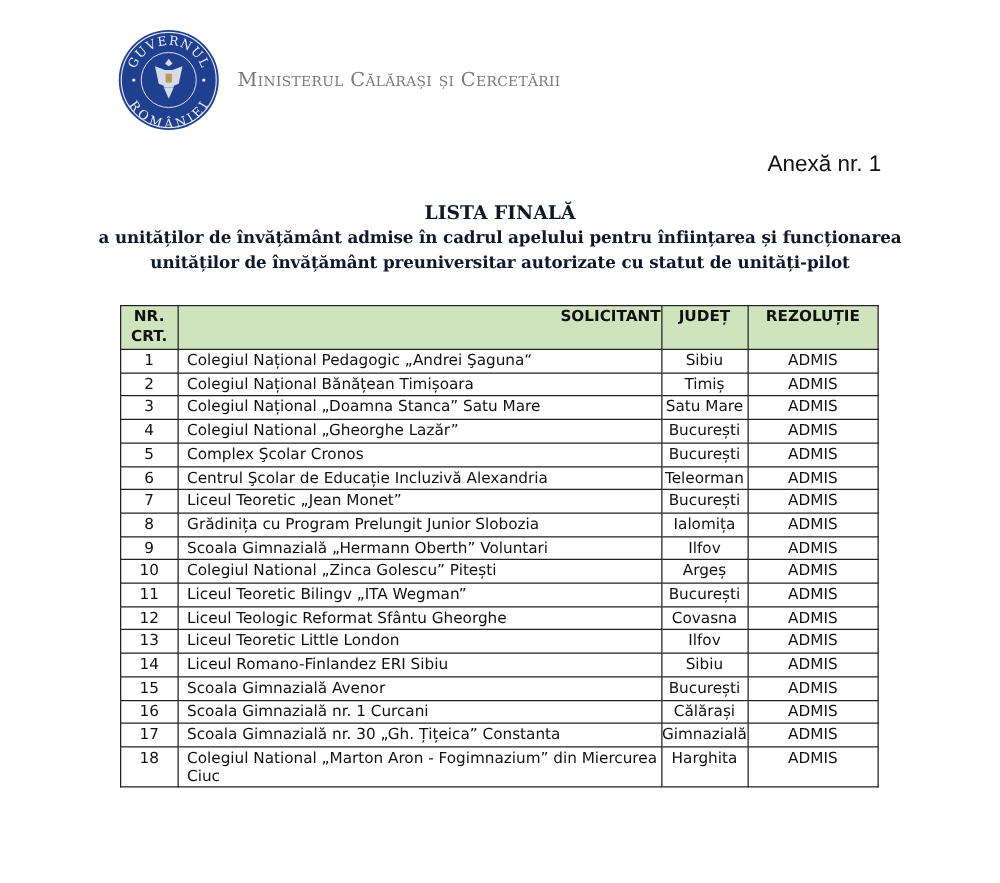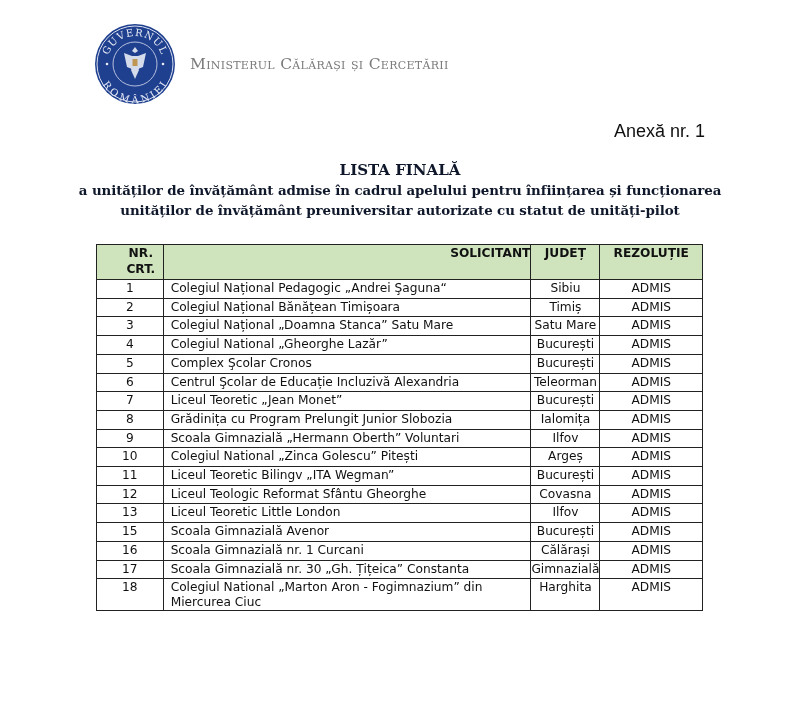--- a/index.html
+++ b/index.html
@@ -8,21 +8,21 @@
   .logo{width:82px;height:82px;}
   .ministry{margin-left:14px;font-family:"DejaVu Serif",serif;font-size:15.5px;color:#7a7a7a;letter-spacing:0.3px;font-variant:small-caps;}
   .annex{position:absolute;right:95px;top:121px;font-family:"Liberation Sans",sans-serif;font-size:18px;color:#111;}
   .title{position:absolute;left:0;width:800px;text-align:center;font-family:"DejaVu Serif",serif;font-weight:bold;color:#0f172a;}
   .t1{top:161px;font-size:15px;}
   .t2{top:182px;font-size:13.4px;letter-spacing:-0.1px;}
   .t3{top:202px;font-size:13.4px;letter-spacing:-0.1px;}
   table{position:absolute;left:96px;top:244px;border-collapse:collapse;width:607px;font-family:"DejaVu Sans",sans-serif;font-size:12.2px;}
   td,th{border:1px solid #222;padding:0;line-height:17.7px;}
   th{background:#cfe3bd;font-weight:bold;vertical-align:top;height:34px;font-size:12.2px;}
-  th.nr{line-height:16px;padding-left:22px;}
+  th.nr{line-height:16px;}
   .c0{width:45px;text-align:center;}
   .c1{width:385px;text-align:left;padding-left:7px;}
   .c2{width:68px;text-align:center;}
   .c3{width:104px;text-align:center;}
   td.c1{white-space:normal;}
   tr.tall td{vertical-align:top;line-height:15px;padding-top:1px;}
 </style>
 </head>
 <body>
 
@@ -143,20 +143,26 @@
         <td class="c2">Covasna</td>
         <td class="c3">ADMIS</td>
       </tr>
       <tr>
         <td class="c0">13</td>
         <td class="c1">Liceul Teoretic Little London</td>
         <td class="c2">Ilfov</td>
         <td class="c3">ADMIS</td>
       </tr>
       <tr>
+        <td class="c0">14</td>
+        <td class="c1">Liceul Romano-Finlandez ERI Sibiu</td>
+        <td class="c2">Sibiu</td>
+        <td class="c3">ADMIS</td>
+      </tr>
+      <tr>
         <td class="c0">15</td>
         <td class="c1">Scoala Gimnazială Avenor</td>
         <td class="c2">București</td>
         <td class="c3">ADMIS</td>
       </tr>
       <tr>
         <td class="c0">16</td>
         <td class="c1">Scoala Gimnazială nr. 1 Curcani</td>
         <td class="c2">Călărași</td>
         <td class="c3">ADMIS</td>

